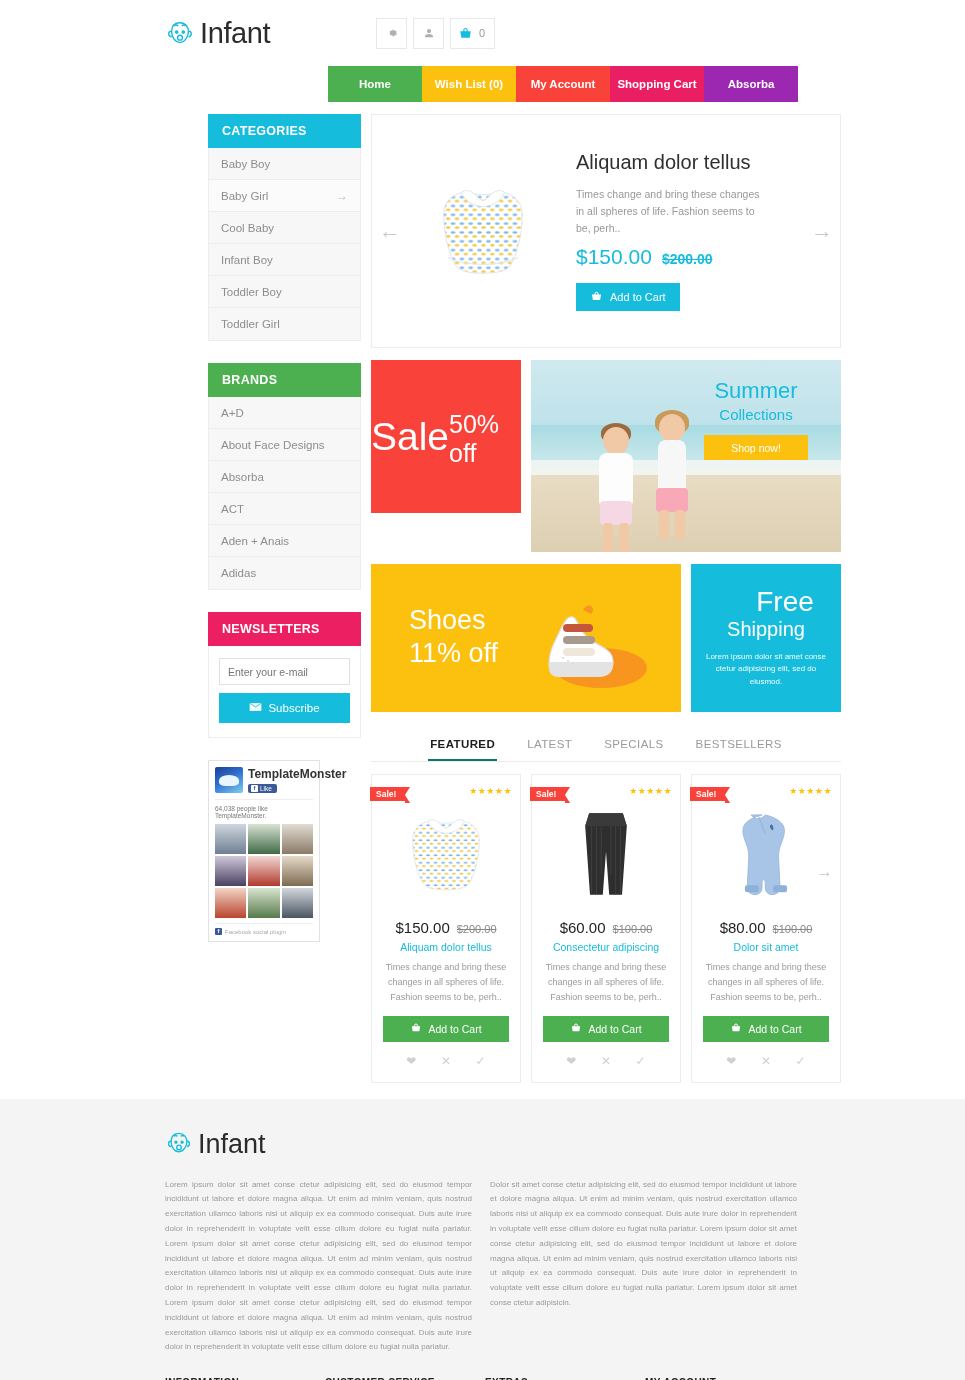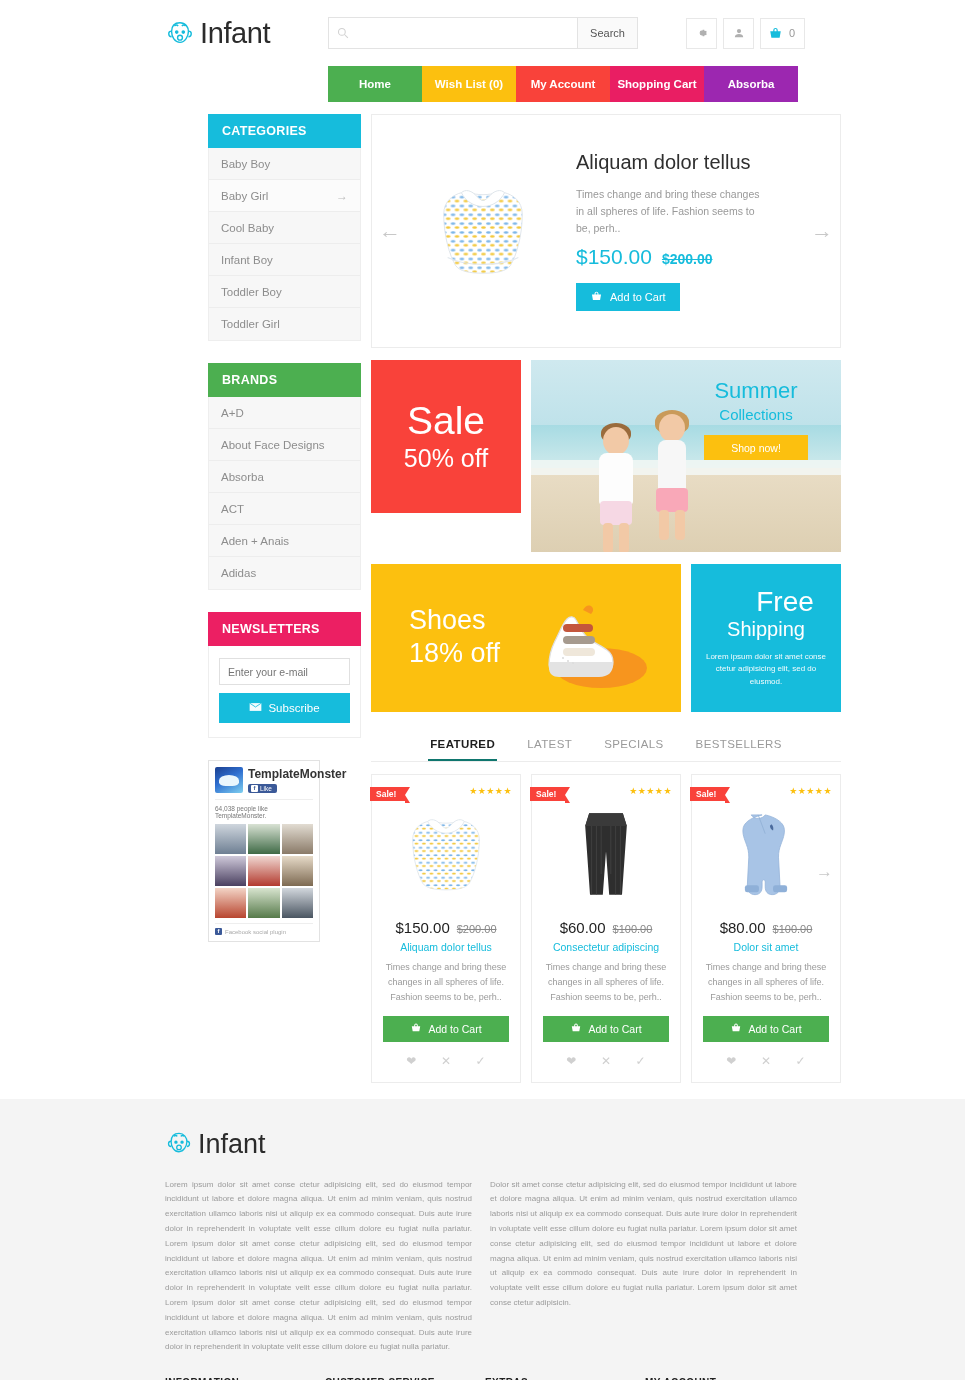--- a/index.html
+++ b/index.html
@@ -73,21 +73,21 @@
   .car-info { flex: 1; padding-left: 18px; padding-right: 40px; }
   .car-title { font-size: 20px; color: #2f2f2f; font-weight: 400; margin-bottom: 12px; }
   .car-desc { font-size: 10.5px; color: #999; line-height: 1.65; margin-bottom: 8px; max-width: 250px; }
   .car-price { display: flex; align-items: baseline; gap: 10px; margin-bottom: 14px; }
   .price-new { font-size: 21px; color: #16bcdc; }
   .price-old { font-size: 14px; color: #16bcdc; text-decoration: line-through; font-weight: bold; }
   .btn-cart { background: #16bcdc; color: #fff; border: 0; height: 28px; padding: 0 14px; font-size: 11px; display: inline-flex; align-items: center; gap: 7px; cursor: pointer; font-family: "Liberation Sans", sans-serif; }
 
   
   .banners { margin-top: 12px; display: flex; gap: 10px; }
-  .bn-sale { width: 150px; height: 153px; background: #f9423a; color: #fff; display: flex; flex-direction: column; align-items: center; justify-content: center; }
+  .bn-sale { width: 150px; height: 153px; background: #f9423a; color: #fff; display: flex; flex-direction: row; align-items: center; justify-content: center; }
   .bn-sale-t1 { font-size: 39px; font-weight: 400; line-height: 1; }
   .bn-sale-t2 { font-size: 25px; margin-top: 4px; }
   .bn-summer { flex: 1; height: 192px; position: relative; overflow: hidden; background: linear-gradient(#bfe6ef 0%, #d8eef2 38%, #efe4cf 55%, #e6d7bc 100%); }
   .beach-sky { position:absolute; left:0; top:0; right:0; height:34%; background: linear-gradient(#cfe9ef,#bfe2ea); }
   .beach-sea { position:absolute; left:0; top:34%; right:0; height:22%; background: linear-gradient(#a7dbe3,#cfeaec); }
   .beach-foam { position:absolute; left:0; top:52%; right:0; height:10%; background: #f2f7f5; opacity:.85; }
   .beach-sand { position:absolute; left:0; top:60%; right:0; bottom:0; background: linear-gradient(#e8dcc4,#ddcfb2); }
   .kid { position: absolute; bottom: 0; }
   .kid-a { left: 55px; width: 60px; height: 125px; }
   .kid-b { left: 110px; width: 62px; height: 138px; }
@@ -165,34 +165,20 @@
             <circle cx="12.5" cy="15" r="1.2" fill="#16bcdc"></circle>
             <circle cx="19.5" cy="15" r="1.2" fill="#16bcdc"></circle>
             <circle cx="16" cy="21" r="2.6"></circle>
             <path d="M10 8.5c1.2-1.4 3-1.4 4 0M18 8.5c1.2-1.4 3-1.4 4 0"></path>
           </g>
         </svg>
       </span>
       <span class="logo-text">Infant</span>
     </div>
 
-    <div class="search-wrap">
-      <div class="search-input-box">
-        <span class="search-icon">
-          <svg viewBox="0 0 16 16" width="12" height="12">
-              <g fill="none" stroke="#999" stroke-width="1.4">
-                <circle cx="6.5" cy="6.5" r="4.5"></circle>
-                <path d="M10 10l4.5 4.5"></path>
-              </g>
-            </svg>
-        </span>
-        <input class="search-input" type="text" placeholder="" style="">
-      </div>
-      <button class="search-btn">Search</button>
-    </div>
 
     <div class="header-icons">
       <div class="hicon">
         <svg viewBox="0 0 20 20" width="14" height="14" fill="#b0b0b0">
             <path d="M10 6.6a3.4 3.4 0 100 6.8 3.4 3.4 0 000-6.8zm0 5.2a1.8 1.8 0 110-3.6 1.8 1.8 0 010 3.6z"></path>
             <path d="M17 11.2l-1.3-.7a5.9 5.9 0 000-1l1.3-.7-1.2-2.1-1.4.5a6 6 0 00-.9-.5l-.2-1.5h-2.4l-.2 1.5c-.3.1-.6.3-.9.5l-1.4-.5-1.2 2.1 1.3.7a5.9 5.9 0 000 1l-1.3.7 1.2 2.1 1.4-.5c.3.2.6.4.9.5l.2 1.5h2.4l.2-1.5c.3-.1.6-.3.9-.5l1.4.5z"></path>
           </svg>
       </div>
       <div class="hicon">
         <svg viewBox="0 0 20 20" width="14" height="14" fill="#b0b0b0">
@@ -385,21 +371,21 @@
             <div class="sum-2">Collections</div>
             <button class="sum-btn">Shop now!</button>
           </div>
         </div>
       </div>
 
       <div class="banners2">
         <div class="bn-shoes">
           <div class="bn-shoes-txt">
             <div>Shoes</div>
-            <div>18% off</div>
+            <div>11% off</div>
           </div>
           <div class="shoe">
             <svg viewBox="0 0 160 110" width="160" height="110">
               <ellipse cx="108" cy="82" rx="46" ry="20" fill="#f7951e"></ellipse>
               <path d="M66 88c-6 0-10-4-10-9 0-8 2-16 6-24 5-10 8-18 12-22 3-3 7-3 9 1 3 5 5 12 12 18 6 5 14 8 19 12 4 3 6 7 6 12 0 7-5 12-14 12z" fill="#fff" stroke="#dfdfdf" stroke-width="1.3"></path>
               <path d="M56 82c0 6 4 9 10 9h40c9 0 14-5 14-12 0-1 0-2-.3-3H56z" fill="#e3e3e3"></path>
               <rect x="70" y="38" width="30" height="8" rx="4" fill="#c4563c"></rect>
               <rect x="70" y="50" width="32" height="8" rx="4" fill="#a69a8e"></rect>
               <rect x="70" y="62" width="32" height="8" rx="4" fill="#efe7da"></rect>
               <path d="M90 24c2-4 6-6 9-3 2 2 1 5-1 7z" fill="#f7951e"></path>

